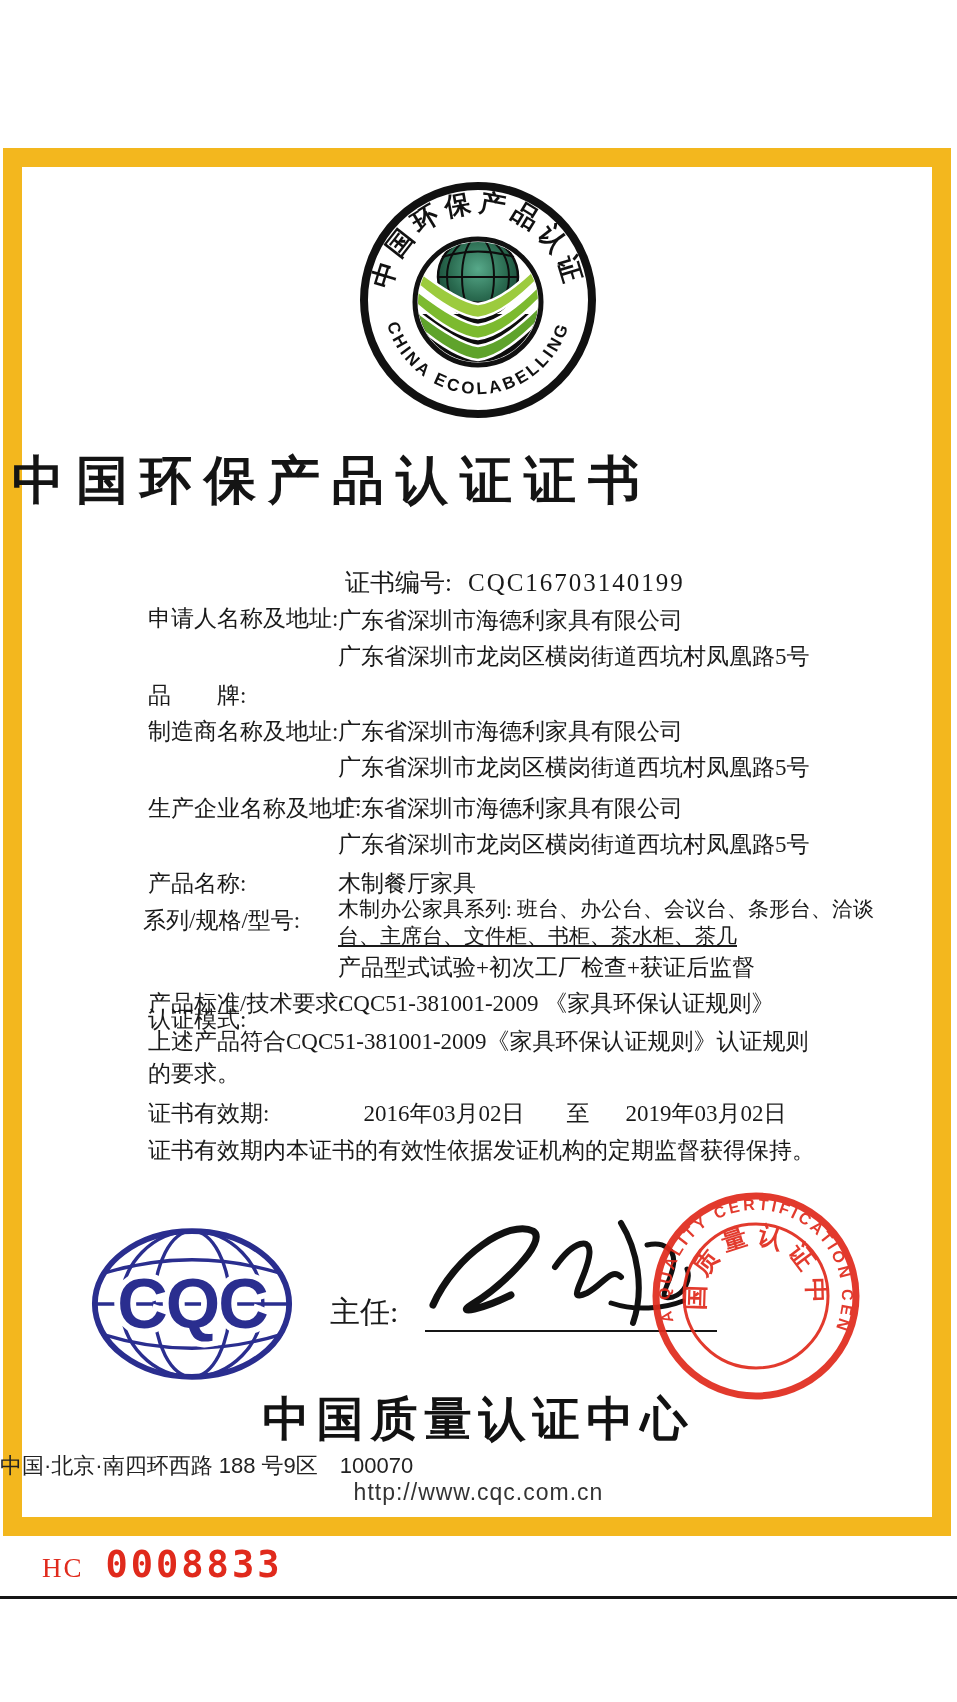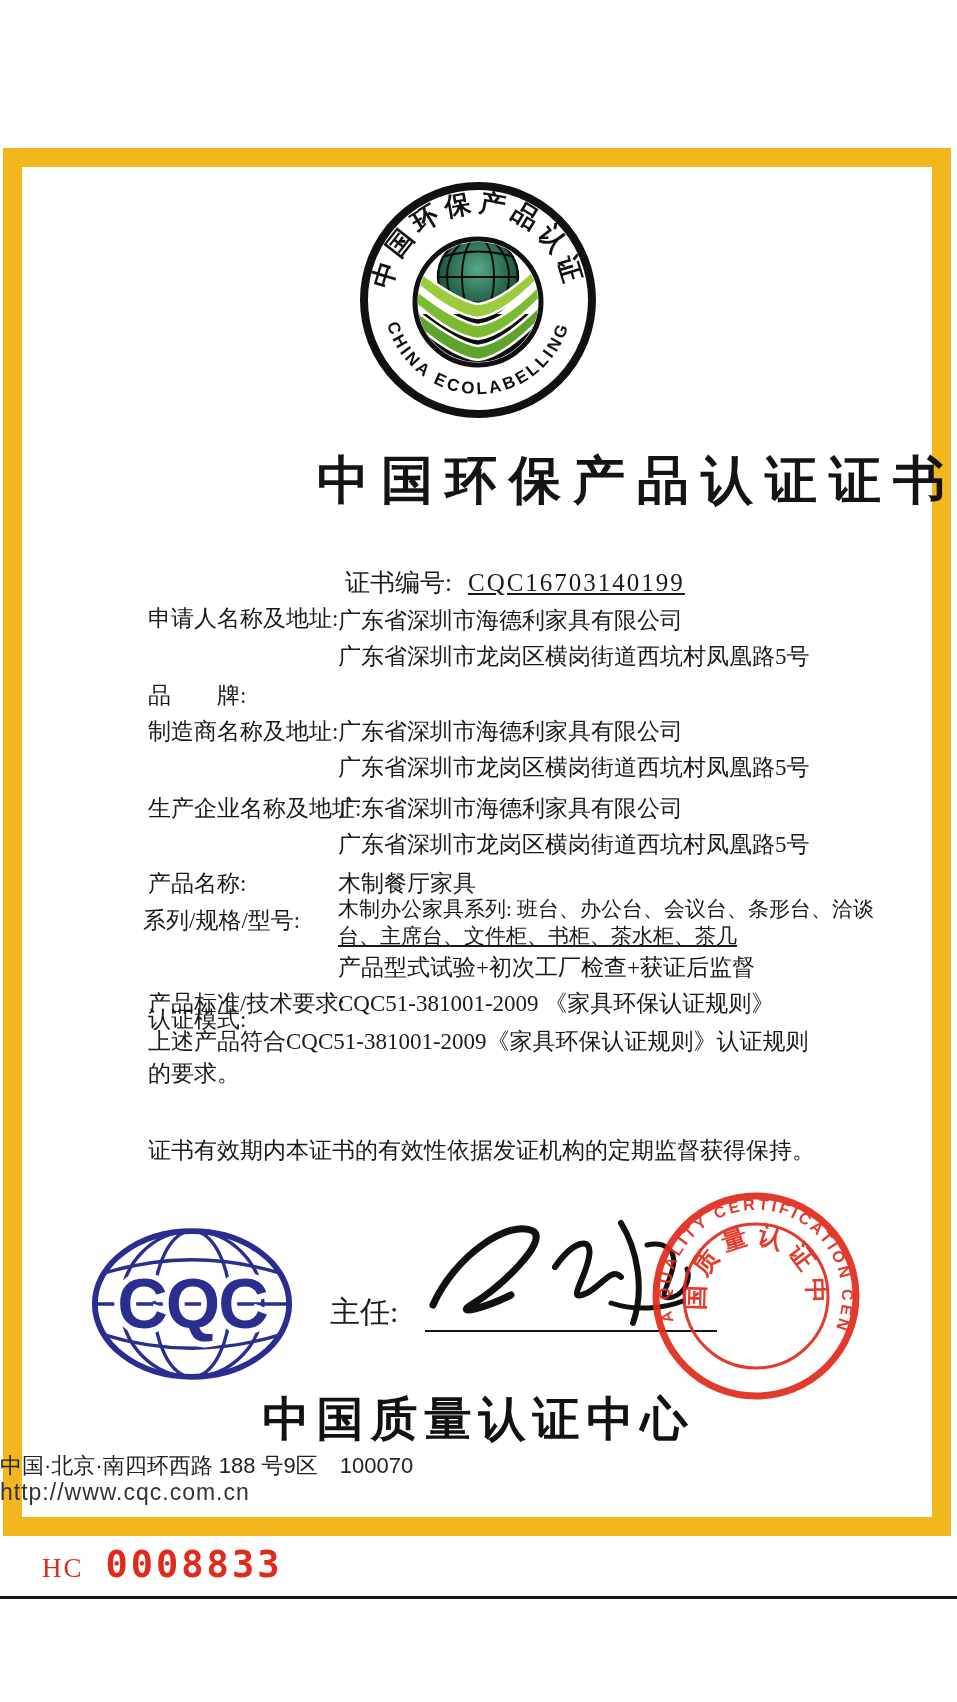--- a/index.html
+++ b/index.html
@@ -5,44 +5,44 @@
   html,body{margin:0;padding:0;background:#ffffff;}
   #page{position:relative;width:957px;height:1702px;background:#ffffff;overflow:hidden;
         font-family:"Liberation Serif","DejaVu Serif",serif;color:#1a1a1a;}
   .abs{position:absolute;}
   .nowrap{white-space:nowrap;}
 
   
   #frame{left:3px;top:148px;width:948px;height:1388px;border:19px solid #F3B71E;box-sizing:border-box;}
 
   
-  #title{left:0;right:0;top:446px;text-align:right;font-family:"Liberation Sans","DejaVu Sans",sans-serif;
+  #title{left:0;right:0;top:446px;text-align:left;font-family:"Liberation Sans","DejaVu Sans",sans-serif;
          font-weight:bold;font-size:52px;letter-spacing:12px;text-indent:12px;color:#141414;}
 
   
   #cert-line{left:345px;top:566px;font-size:25px;}
-  #cert-line .v{margin-left:16px;letter-spacing:2px;text-decoration:underline;}
+  #cert-line .v{margin-left:16px;letter-spacing:2px;}
 
   .lbl{font-size:23px;white-space:nowrap;}
   .val{font-size:23px;white-space:nowrap;}
   .val-sm{font-size:21px;white-space:nowrap;}
 
   #conformity{left:148px;top:1026px;width:680px;font-size:23px;line-height:1.38;}
 
   #validity-row{left:148px;top:1098px;}
   #validity-note{left:148px;top:1135px;font-size:23px;text-align:center;}
 
   #director-label{left:330px;top:1292px;font-size:30px;}
   #sign-line{left:425px;top:1330px;width:292px;border-bottom:2px solid #161616;height:0;}
 
   #org-name{left:0;right:0;top:1388px;text-align:center;font-family:"Liberation Sans","DejaVu Sans",sans-serif;
             font-weight:bold;font-size:47px;letter-spacing:7px;color:#121212;}
   #org-address{left:0;right:0;top:1451px;text-align:left;font-family:"Liberation Sans","DejaVu Sans",sans-serif;
             font-size:22px;color:#222;}
-  #org-website{left:0;right:0;top:1479px;text-align:left;font-family:"Liberation Sans","DejaVu Sans",sans-serif;
+  #org-website{left:0;right:0;top:1479px;text-align:center;font-family:"Liberation Sans","DejaVu Sans",sans-serif;
             font-size:23px;letter-spacing:1px;color:#333;}
 
   #serial{left:42px;top:1543px;display:flex;align-items:baseline;color:#E02A1C;}
   #serial .hc{font-size:27px;font-family:"Liberation Serif",serif;letter-spacing:2px;}
   #serial .num{margin-left:22px;font-size:37px;font-weight:bold;letter-spacing:3px;
                font-family:"DejaVu Sans Mono","Liberation Mono",monospace;}
   #bottom-rule{left:0;top:1596px;width:957px;height:3px;background:#151515;}
 
   #stamp{left:650px;top:1190px;opacity:.92;z-index:5;}
   #signature{left:415px;top:1205px;z-index:4;}
@@ -123,20 +123,26 @@
   <div class="abs val-sm" style="left:338px;top:922px;text-decoration:underline;">台、主席台、文件柜、书柜、茶水柜、茶几</div>
 
   <div class="abs lbl" style="left:148px;top:984px;margin-top:20px;">认证模式:</div>
   <div class="abs val" style="left:338px;top:952px;">产品型式试验+初次工厂检查+获证后监督</div>
 
   <div class="abs lbl" style="left:148px;top:988px;">产品标准/技术要求:</div>
   <div class="abs val" style="left:338px;top:988px;">CQC51-381001-2009 《家具环保认证规则》</div>
 
   <div id="conformity" class="abs">上述产品符合CQC51-381001-2009《家具环保认证规则》认证规则的要求。</div>
 
+  <div id="validity-row" class="abs nowrap">
+    <span class="lbl">证书有效期:</span>
+    <span class="val" style="margin-left:90px;">2016年03月02日</span>
+    <span class="val" style="margin-left:38px;">至</span>
+    <span class="val" style="margin-left:32px;">2019年03月02日</span>
+  </div>
   <div id="validity-note" class="abs nowrap">证书有效期内本证书的有效性依据发证机构的定期监督获得保持。</div>
 
   <div class="abs" style="left:90px;top:1226px;width:204px;height:156px;">
     <svg width="204" height="156" viewBox="0 0 210 160">
       <g stroke="#2A2E8F" fill="none">
         <ellipse cx="105" cy="80" rx="100" ry="75" stroke-width="6"></ellipse>
         <ellipse cx="105" cy="80" rx="73" ry="75" stroke-width="3.5"></ellipse>
         <ellipse cx="105" cy="80" rx="39" ry="75" stroke-width="3.5"></ellipse>
         <path d="M12,49 Q105,20 198,49" stroke-width="3.5"></path>
         <line x1="6" y1="80" x2="204" y2="80" stroke-width="3.5"></line>

